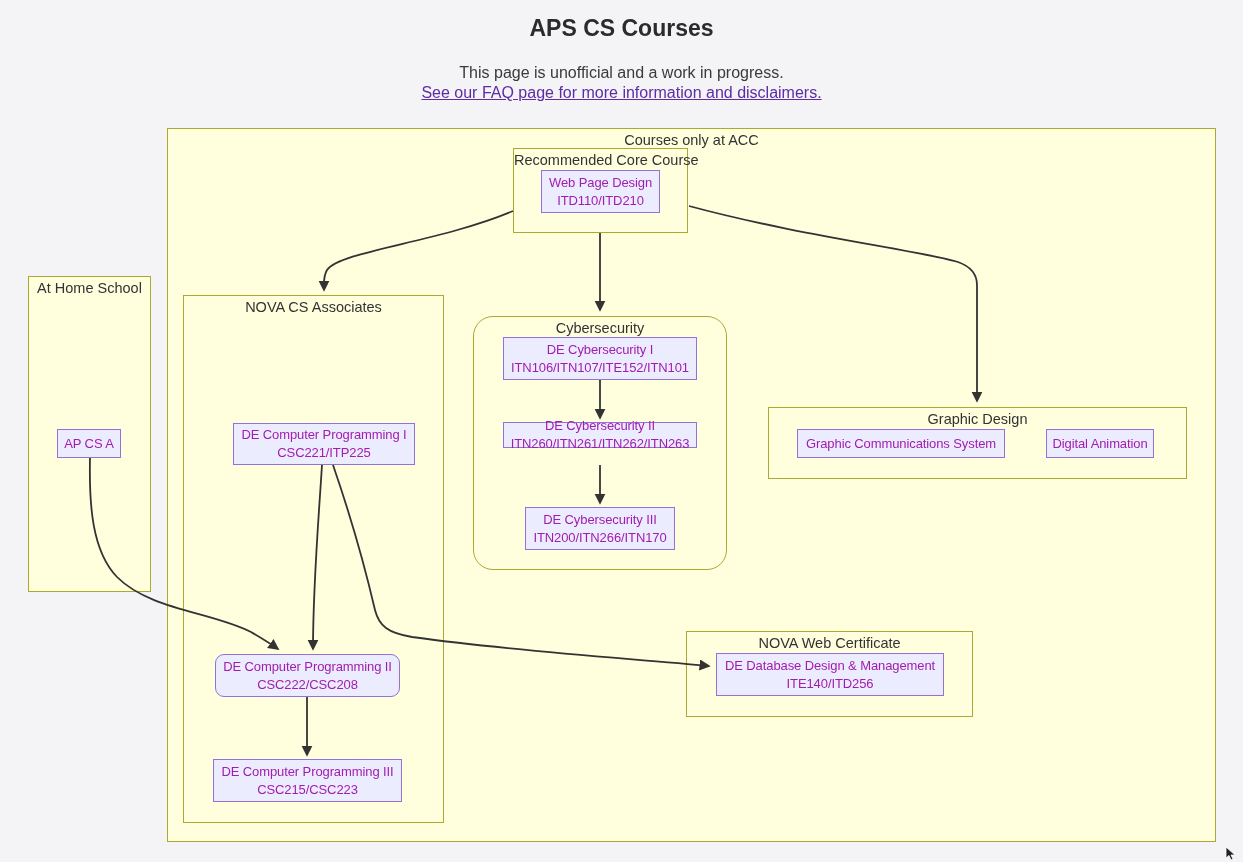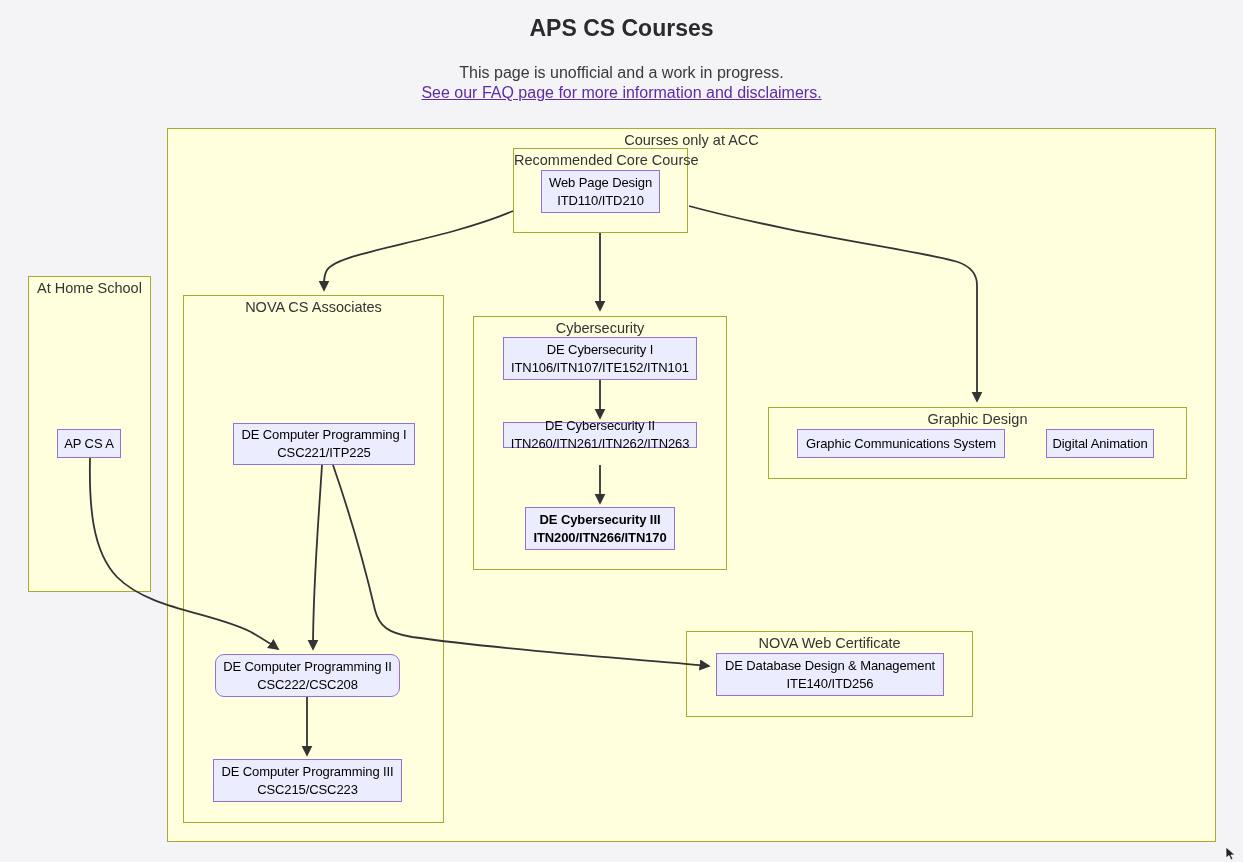--- a/index.html
+++ b/index.html
@@ -20,39 +20,39 @@
     box-sizing:border-box;
   }
   .group-label{
     position:absolute;top:3px;left:0;width:100%;text-align:center;
     font-size:14.5px;color:#333333;white-space:nowrap;
   }
   .g-acc     {left:167px;top:128px;width:1049px;height:714px;}
   .g-core    {left:513px;top:148px;width:175px;height:85px;}
   .g-home    {left:28px; top:276px;width:123px;height:316px;}
   .g-novacs  {left:183px;top:295px;width:261px;height:528px;}
-  .g-cyber   {left:473px;top:316px;width:254px;height:254px;}
+  .g-cyber   {left:473px;top:316px;width:254px;height:254px;border-radius:20px;}
   .g-graphic {left:768px;top:407px;width:419px;height:72px;}
   .g-novaweb {left:686px;top:631px;width:287px;height:86px;}
 
   .node{
     position:absolute;background:#ececff;border:1px solid #9370db;
     box-sizing:border-box;display:flex;flex-direction:column;
     align-items:center;justify-content:center;
-    font-size:13px;line-height:18px;color:#000000;
+    font-size:13px;line-height:18px;color:#a21caf;
     text-align:center;white-space:nowrap;letter-spacing:-0.1px;
   }
   .n-webpage {left:541px;top:170px;width:119px;height:43px;}
   .n-apcsa   {left:57px; top:429px;width:64px; height:29px;}
   .n-prog1   {left:233px;top:423px;width:182px;height:42px;}
   .n-prog2   {left:215px;top:654px;width:185px;height:43px;border-radius:9px;}
   .n-prog3   {left:213px;top:759px;width:189px;height:43px;}
   .n-cyber1  {left:503px;top:337px;width:194px;height:43px;}
   .n-cyber2  {left:503px;top:422px;width:194px;height:26px;}
-  .n-cyber3  {left:525px;top:507px;width:150px;height:43px;font-weight:bold;}
+  .n-cyber3  {left:525px;top:507px;width:150px;height:43px;}
   .n-gcs     {left:797px;top:429px;width:208px;height:29px;}
   .n-danim   {left:1046px;top:429px;width:108px;height:29px;}
   .n-db      {left:716px;top:653px;width:228px;height:43px;}
 
   .edges{position:absolute;left:0;top:0;width:1243px;height:862px;pointer-events:none;}
   .edges path.edge{stroke:#333333;stroke-width:1.8;fill:none;}
 
   .cursor{position:absolute;left:1224px;top:846px;width:14px;height:16px;}
 </style>
 </head>

